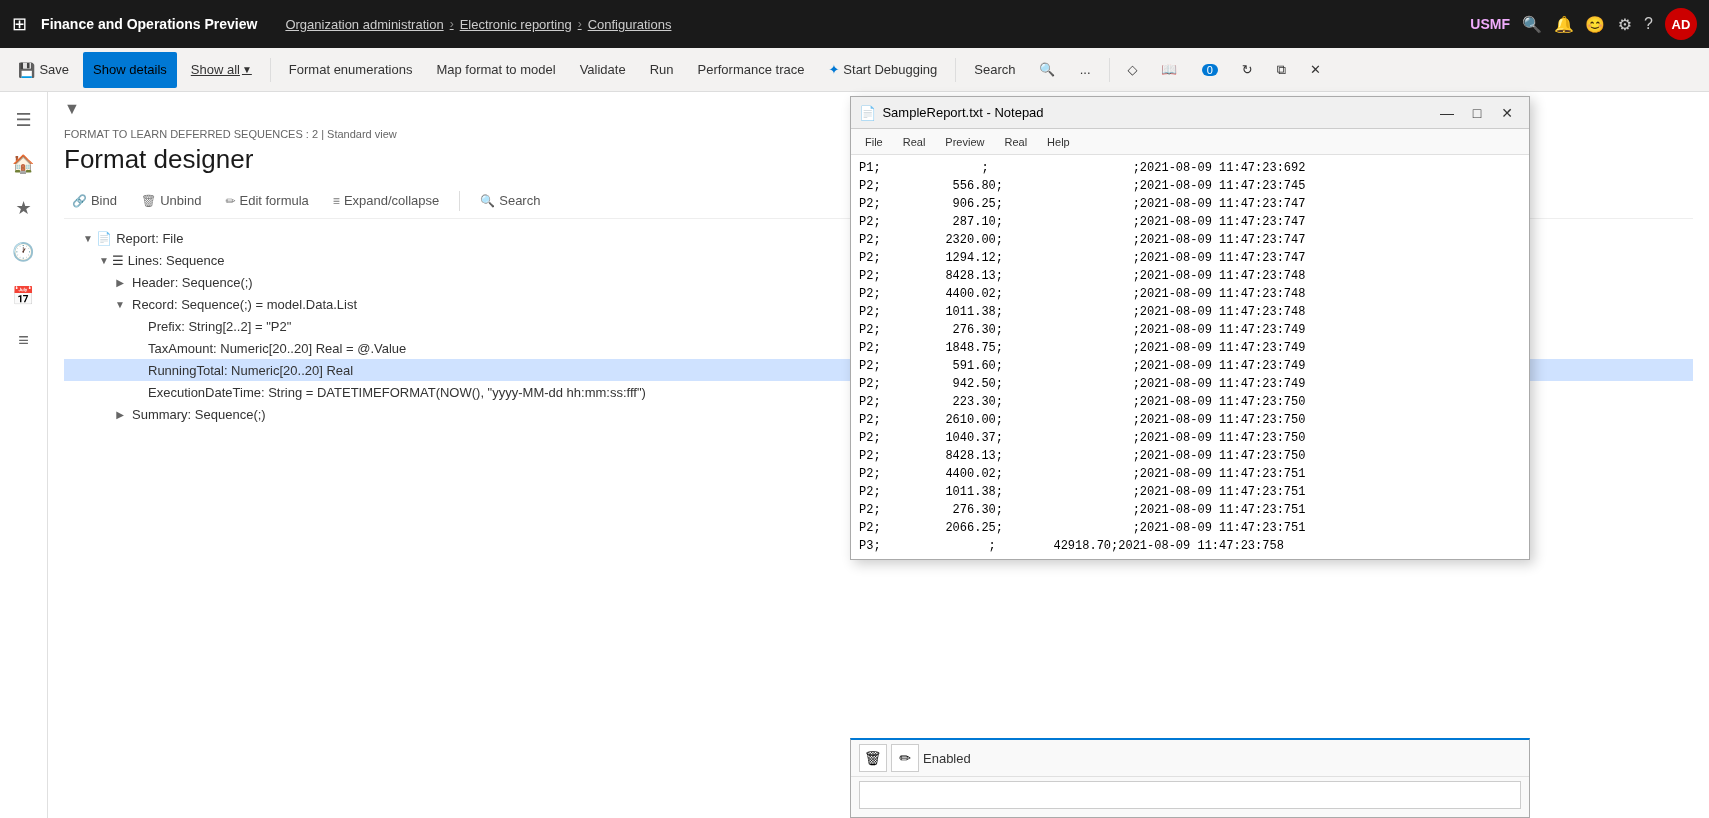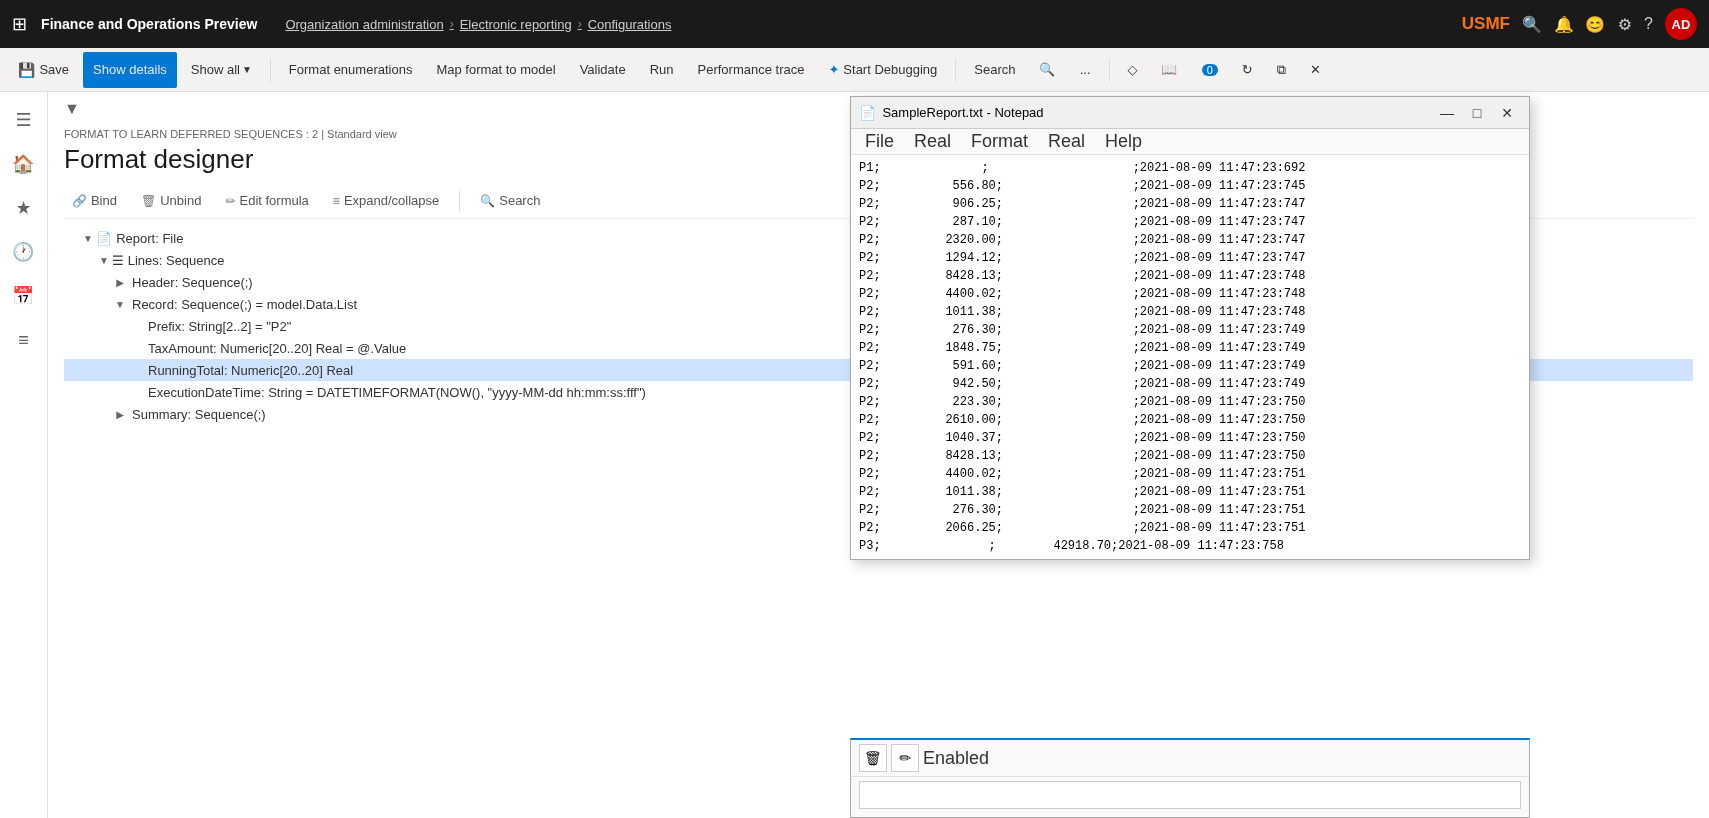--- a/index.html
+++ b/index.html
@@ -14,21 +14,21 @@
       align-items: center;
       padding: 0 12px;
       gap: 8px;
     }
     .top-bar-grid { color: #fff; font-size: 18px; cursor: pointer; margin-right: 6px; }
     .top-bar-title { font-size: 14px; font-weight: 600; color: #fff; flex-shrink: 0; }
     .top-bar-breadcrumb { display: flex; align-items: center; gap: 6px; font-size: 13px; color: #ccc; flex: 1; margin-left: 20px; text-decoration: underline; }
     .top-bar-breadcrumb span { color: #ccc; }
     .top-bar-breadcrumb .sep { color: #888; font-size: 12px; }
     .top-bar-right { display: flex; align-items: center; gap: 12px; margin-left: auto; }
-    .top-bar-right .region { font-size: 17px; color: #f97316; font-weight: 600; }
+    .top-bar-right .region { font-size: 14px; color: #f0abfc; font-weight: 600; }
     .top-bar-icon { color: #ccc; font-size: 16px; cursor: pointer; }
     .avatar { width: 32px; height: 32px; background: #c00; border-radius: 50%; display: flex; align-items: center; justify-content: center; color: #fff; font-weight: 700; font-size: 13px; cursor: pointer; }
 
     
     .action-bar {
       background: #f3f2f1;
       height: 44px;
       display: flex;
       align-items: center;
       padding: 0 8px;
@@ -37,25 +37,25 @@
     }
     .action-bar-btn {
       display: flex; align-items: center; gap: 4px;
       padding: 4px 10px;
       border: none; background: transparent;
       font-size: 13px; color: #333; cursor: pointer;
       height: 36px;
       border-radius: 2px;
     }
     .action-bar-btn.primary {
-      background: #0078d4; color: #e5e5e5;
+      background: #0078d4; color: #000000;
     }
     .action-bar-btn .icon { font-size: 14px; }
     .action-bar-separator { width: 1px; height: 24px; background: #ddd; margin: 0 4px; }
-    .dropdown-btn { display: flex; align-items: center; gap: 2px; }
+    .dropdown-btn { display: flex; align-items: center; gap: 2px; text-decoration: underline; }
     .dropdown-arrow { font-size: 10px; }
 
     
     .main-layout { display: flex; height: calc(818px - 92px); }
     .sidebar-icons {
       width: 48px;
       background: #fff;
       border-right: 1px solid #e0e0e0;
       display: flex;
       flex-direction: column;
@@ -136,21 +136,21 @@
     .notepad-title-text { font-size: 13px; flex: 1; }
     .notepad-win-btns { display: flex; gap: 2px; }
     .notepad-win-btn { width: 28px; height: 24px; border: none; background: transparent; cursor: pointer; font-size: 14px; display: flex; align-items: center; justify-content: center; color: #333; }
     
     .notepad-menubar {
       display: flex; align-items: center; height: 26px;
       border-bottom: 1px solid #e0e0e0;
       padding: 0 4px;
       background: #f9f9f9;
     }
-    .notepad-menu-item { padding: 2px 10px; font-size: 18px; color: #333; cursor: pointer; }
+    .notepad-menu-item { padding: 2px 10px; font-size: 11px; color: #333; cursor: pointer; }
 
     .notepad-content {
       font-family: 'Courier New', monospace;
       font-size: 12px;
       padding: 4px 8px;
       overflow-y: auto;
       overflow-x: auto;
       flex: 1;
       line-height: 1.5;
       white-space: pre;
@@ -183,21 +183,21 @@
       display: flex; align-items: center; gap: 4px;
       padding: 4px 8px;
       border-bottom: 1px solid #e0e0e0;
     }
     .bottom-panel-btn {
       width: 28px; height: 28px;
       border: 1px solid #ccc; background: #fff;
       display: flex; align-items: center; justify-content: center;
       cursor: pointer; font-size: 14px;
     }
-    .bottom-panel-label { font-size: 18px; color: #333; }
+    .bottom-panel-label { font-size: 13px; color: #333; }
     .bottom-panel-input {
       width: calc(100% - 16px);
       margin: 4px 8px;
       border: 1px solid #ccc;
       height: 28px;
       padding: 2px 6px;
       font-size: 13px;
       background: #fff;
     }
 
@@ -393,21 +393,21 @@
     <span class="notepad-title-text">SampleReport.txt - Notepad</span>
     <div class="notepad-win-btns">
       <button class="notepad-win-btn">—</button>
       <button class="notepad-win-btn">□</button>
       <button class="notepad-win-btn close">✕</button>
     </div>
   </div>
   <div class="notepad-menubar">
     <span class="notepad-menu-item">File</span>
     <span class="notepad-menu-item">Real</span>
-    <span class="notepad-menu-item">Format</span>
+    <span class="notepad-menu-item">Preview</span>
     <span class="notepad-menu-item">Real</span>
     <span class="notepad-menu-item">Help</span>
   </div>
   <div class="notepad-content" id="notepad-content">P1;              ;                    ;2021-08-09 11:47:23:692
 P2;          556.80;                  ;2021-08-09 11:47:23:745
 P2;          906.25;                  ;2021-08-09 11:47:23:747
 P2;          287.10;                  ;2021-08-09 11:47:23:747
 P2;         2320.00;                  ;2021-08-09 11:47:23:747
 P2;         1294.12;                  ;2021-08-09 11:47:23:747
 P2;         8428.13;                  ;2021-08-09 11:47:23:748

